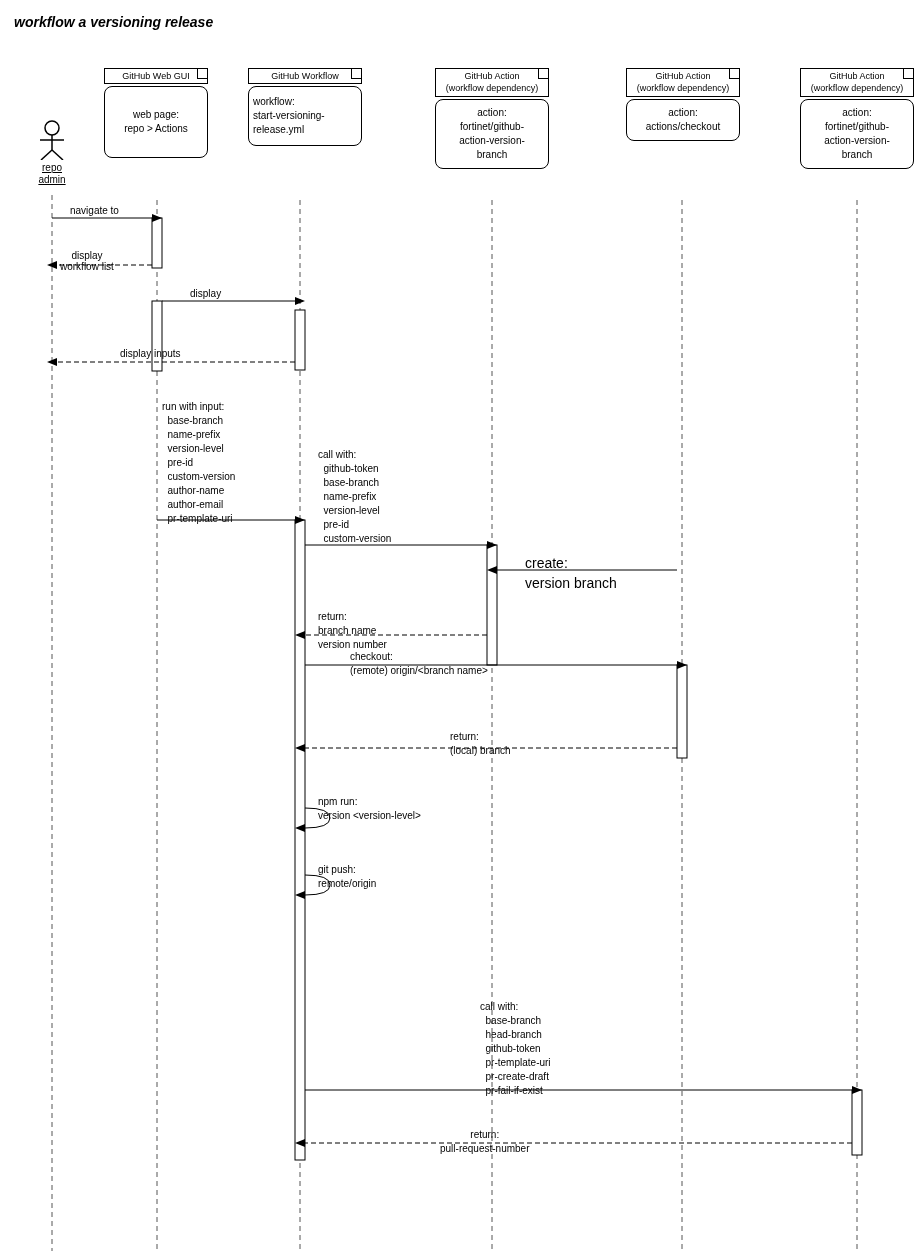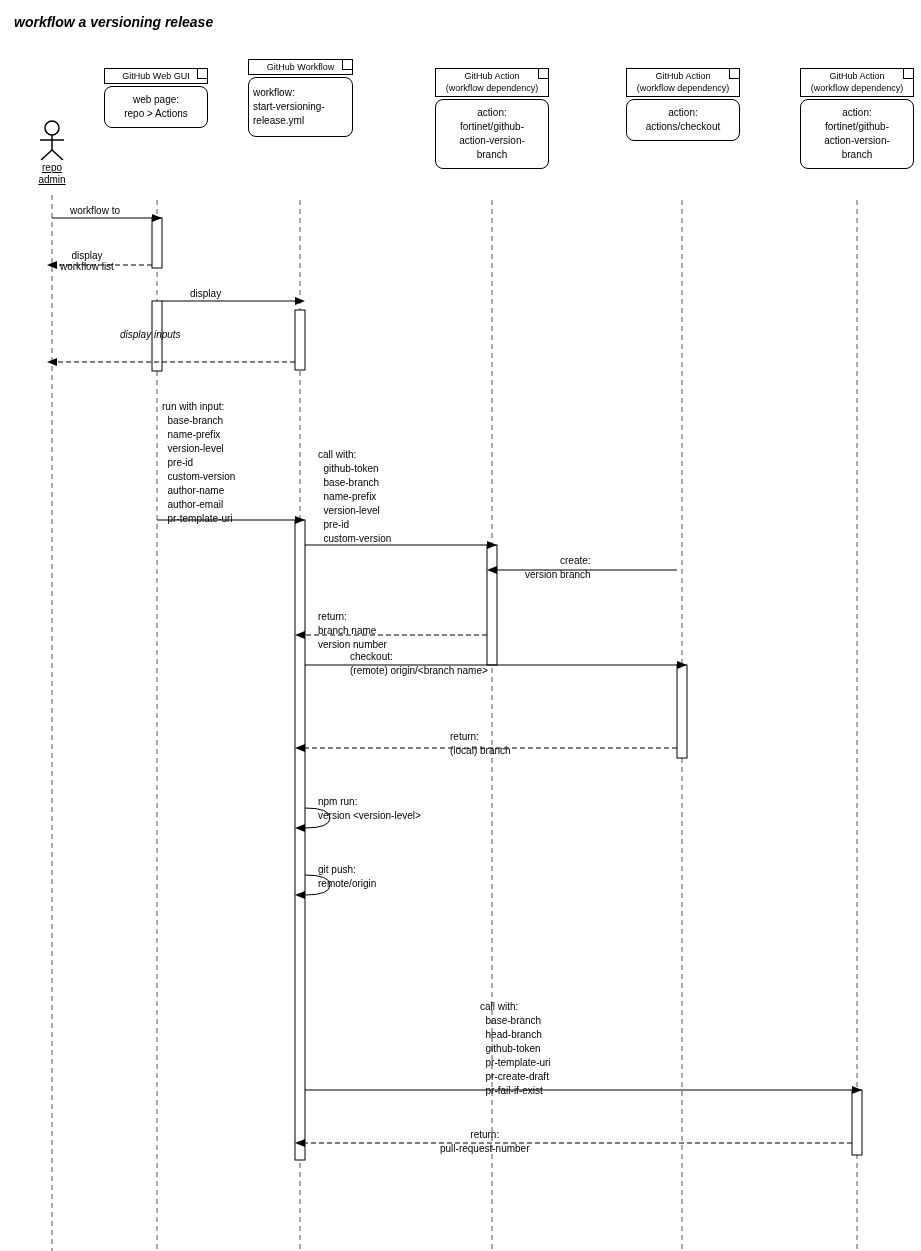--- a/index.html
+++ b/index.html
@@ -135,24 +135,24 @@
       <line x1="16" y1="30" x2="27" y2="40" stroke="black" stroke-width="1.5"></line>
     </svg>
     <div style="font-size:10px; line-height:1.2;">repo<br>admin</div>
   </div>
 
   <div style="position:absolute; top:68px; left:104px; width:104px;">
     <div style="border:1px solid #000; background:#fff; padding:2px 4px; font-size:9px; text-align:center; position:relative; margin-bottom:2px;">
       GitHub Web GUI
       <span style="position:absolute;top:0;right:0;width:10px;height:10px;background:#fff;border-left:1px solid #000;border-bottom:1px solid #000;display:block;"></span>
     </div>
-    <div style="border:1px solid #000; background:#fff; padding:6px 4px; font-size:10px; text-align:center; border-radius:8px; line-height:1.4;">web page:<br>repo &gt; Actions</div>
-  </div>
-
-  <div style="position:absolute; top:59px; left:248px; width:105px;">
+    <div style="border:1px solid #000; background:#fff; padding:21px 4px; font-size:10px; text-align:center; border-radius:8px; line-height:1.4;">web page:<br>repo &gt; Actions</div>
+  </div>
+
+  <div style="position:absolute; top:68px; left:248px; width:114px;">
     <div style="border:1px solid #000; background:#fff; padding:2px 4px; font-size:9px; text-align:center; position:relative; margin-bottom:2px;">
       GitHub Workflow
       <span style="position:absolute;top:0;right:0;width:10px;height:10px;background:#fff;border-left:1px solid #000;border-bottom:1px solid #000;display:block;"></span>
     </div>
     <div style="border:1px solid #000; background:#fff; padding:8px 4px; font-size:10px; border-radius:8px; line-height:1.4;">workflow:<br>start-versioning-<br>release.yml</div>
   </div>
 
   <div style="position:absolute; top:68px; left:435px; width:114px;">
     <div style="border:1px solid #000; background:#fff; padding:2px 4px; font-size:9px; text-align:center; position:relative; margin-bottom:2px; line-height:1.3;">
       GitHub Action<br>(workflow dependency)
@@ -170,24 +170,24 @@
   </div>
 
   <div style="position:absolute; top:68px; left:800px; width:114px;">
     <div style="border:1px solid #000; background:#fff; padding:2px 4px; font-size:9px; text-align:center; position:relative; margin-bottom:2px; line-height:1.3;">
       GitHub Action<br>(workflow dependency)
       <span style="position:absolute;top:0;right:0;width:10px;height:10px;background:#fff;border-left:1px solid #000;border-bottom:1px solid #000;display:block;"></span>
     </div>
     <div style="border:1px solid #000; background:#fff; padding:6px 4px; font-size:10px; text-align:center; border-radius:8px; line-height:1.4;">action:<br>fortinet/github-<br>action-version-<br>branch</div>
   </div>
 
-  <div class="msg-label" style="left:70px; top:205px;">workflow to</div>
+  <div class="msg-label" style="left:70px; top:205px;">navigate to</div>
   <div class="msg-label" style="left:60px; top:250px;">display<br>workflow list</div>
   <div class="msg-label" style="left:190px; top:288px;">display</div>
-  <div class="msg-label" style="left:120px; top:329px;font-style:italic;">display inputs</div>
+  <div class="msg-label" style="left:120px; top:348px;">display inputs</div>
 
   <div style="position:absolute; left:162px; top:400px; font-size:10px; line-height:1.4; text-align:left;">
     run with input:<br>
     &nbsp;&nbsp;base-branch<br>
     &nbsp;&nbsp;name-prefix<br>
     &nbsp;&nbsp;version-level<br>
     &nbsp;&nbsp;pre-id<br>
     &nbsp;&nbsp;custom-version<br>
     &nbsp;&nbsp;author-name<br>
     &nbsp;&nbsp;author-email<br>
@@ -197,21 +197,21 @@
   <div style="position:absolute; left:318px; top:448px; font-size:10px; line-height:1.4; text-align:left;">
     call with:<br>
     &nbsp;&nbsp;github-token<br>
     &nbsp;&nbsp;base-branch<br>
     &nbsp;&nbsp;name-prefix<br>
     &nbsp;&nbsp;version-level<br>
     &nbsp;&nbsp;pre-id<br>
     &nbsp;&nbsp;custom-version
   </div>
 
-  <div style="position:absolute; left:525px; top:554px; font-size:10px; line-height:1.4; text-align:right;">
+  <div style="position:absolute; left:525px; top:554px; font-size:14px; line-height:1.4; text-align:left;">
     create:<br>version branch
   </div>
 
   <div style="position:absolute; left:318px; top:610px; font-size:10px; line-height:1.4; text-align:left;">
     return:<br>branch name<br>version number
   </div>
 
   <div style="position:absolute; left:350px; top:650px; font-size:10px; line-height:1.4; text-align:left;">
     checkout:<br>(remote) origin/&lt;branch name&gt;
   </div>

